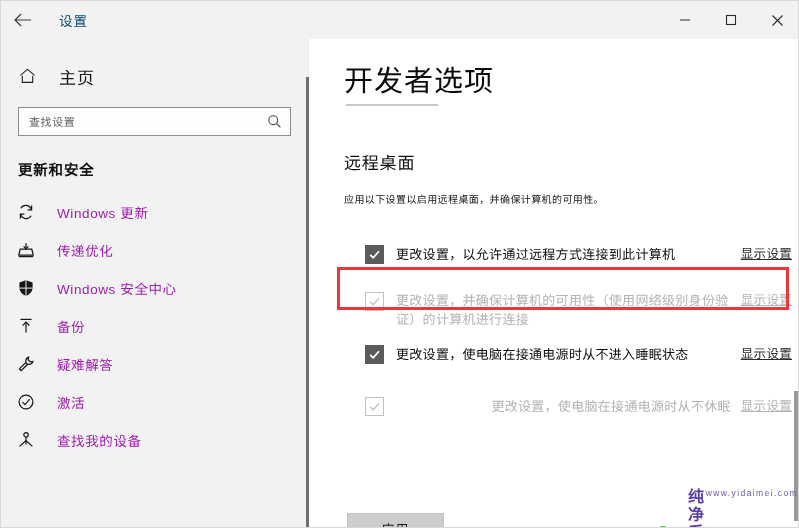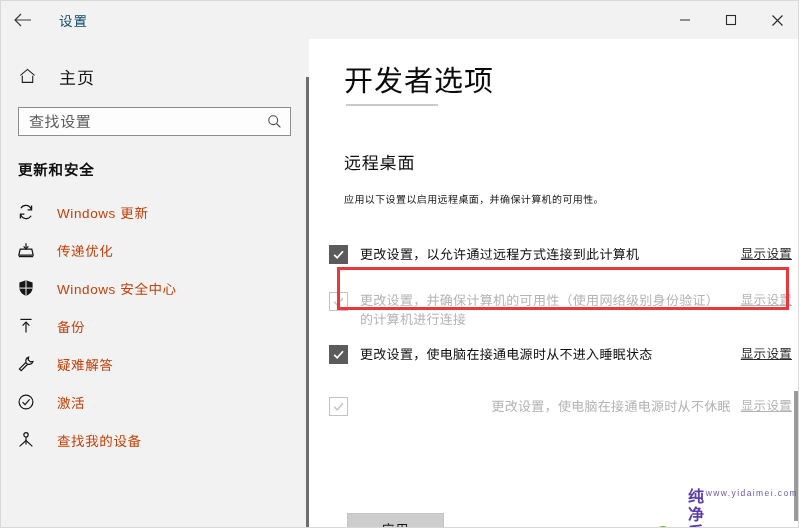--- a/index.html
+++ b/index.html
@@ -111,21 +111,21 @@
     box-sizing: border-box;
     display: flex;
     align-items: center;
     position: relative;
   }
   .search-input {
     border: 0;
     outline: 0;
     background: transparent;
     font-family: "Liberation Sans", "DejaVu Sans", sans-serif;
-    font-size: 15px;
+    font-size: 11px;
     color: #5d5d5d;
     padding-left: 10px;
     width: 230px;
     height: 100%;
     letter-spacing: 0.6px;
   }
   .search-input::placeholder { color: #5d5d5d; opacity: 1; }
   .search-icon {
     position: absolute;
     right: 8px;
@@ -152,21 +152,21 @@
     height: 22px;
     display: flex;
     align-items: center;
     justify-content: flex-start;
     color: #161616;
     flex: none;
   }
   .nav-icon svg { display:block; }
   .nav-label {
     font-size: 13.5px;
-    color: #c2410c;
+    color: #a21caf;
     margin-left: 14px;
     letter-spacing: 0.6px;
     white-space: nowrap;
   }
 
   
   .main {
     position: absolute;
     left: 308px; top: 38px;
     width: 491px;
@@ -211,21 +211,21 @@
   .rows {
     position: absolute;
     left: 0;
     top: 190px;
     width: 491px;
   }
   .opt-row {
     position: relative;
     display: flex;
     align-items: flex-start;
-    padding-left: 20px;
+    padding-left: 56px;
     padding-right: 8px;
     min-height: 30px;
   }
   .opt-row.r1 { margin-top: 8px; height: 34px; align-items: center; }
   .opt-row.r2 { margin-top: 20px; height: 44px; }
   .opt-row.r3 { margin-top: 4px; height: 30px; align-items: center; }
   .opt-row.r4 { margin-top: 22px; height: 30px; align-items: center; text-align: right; }
 
   .cb {
     width: 19px;

